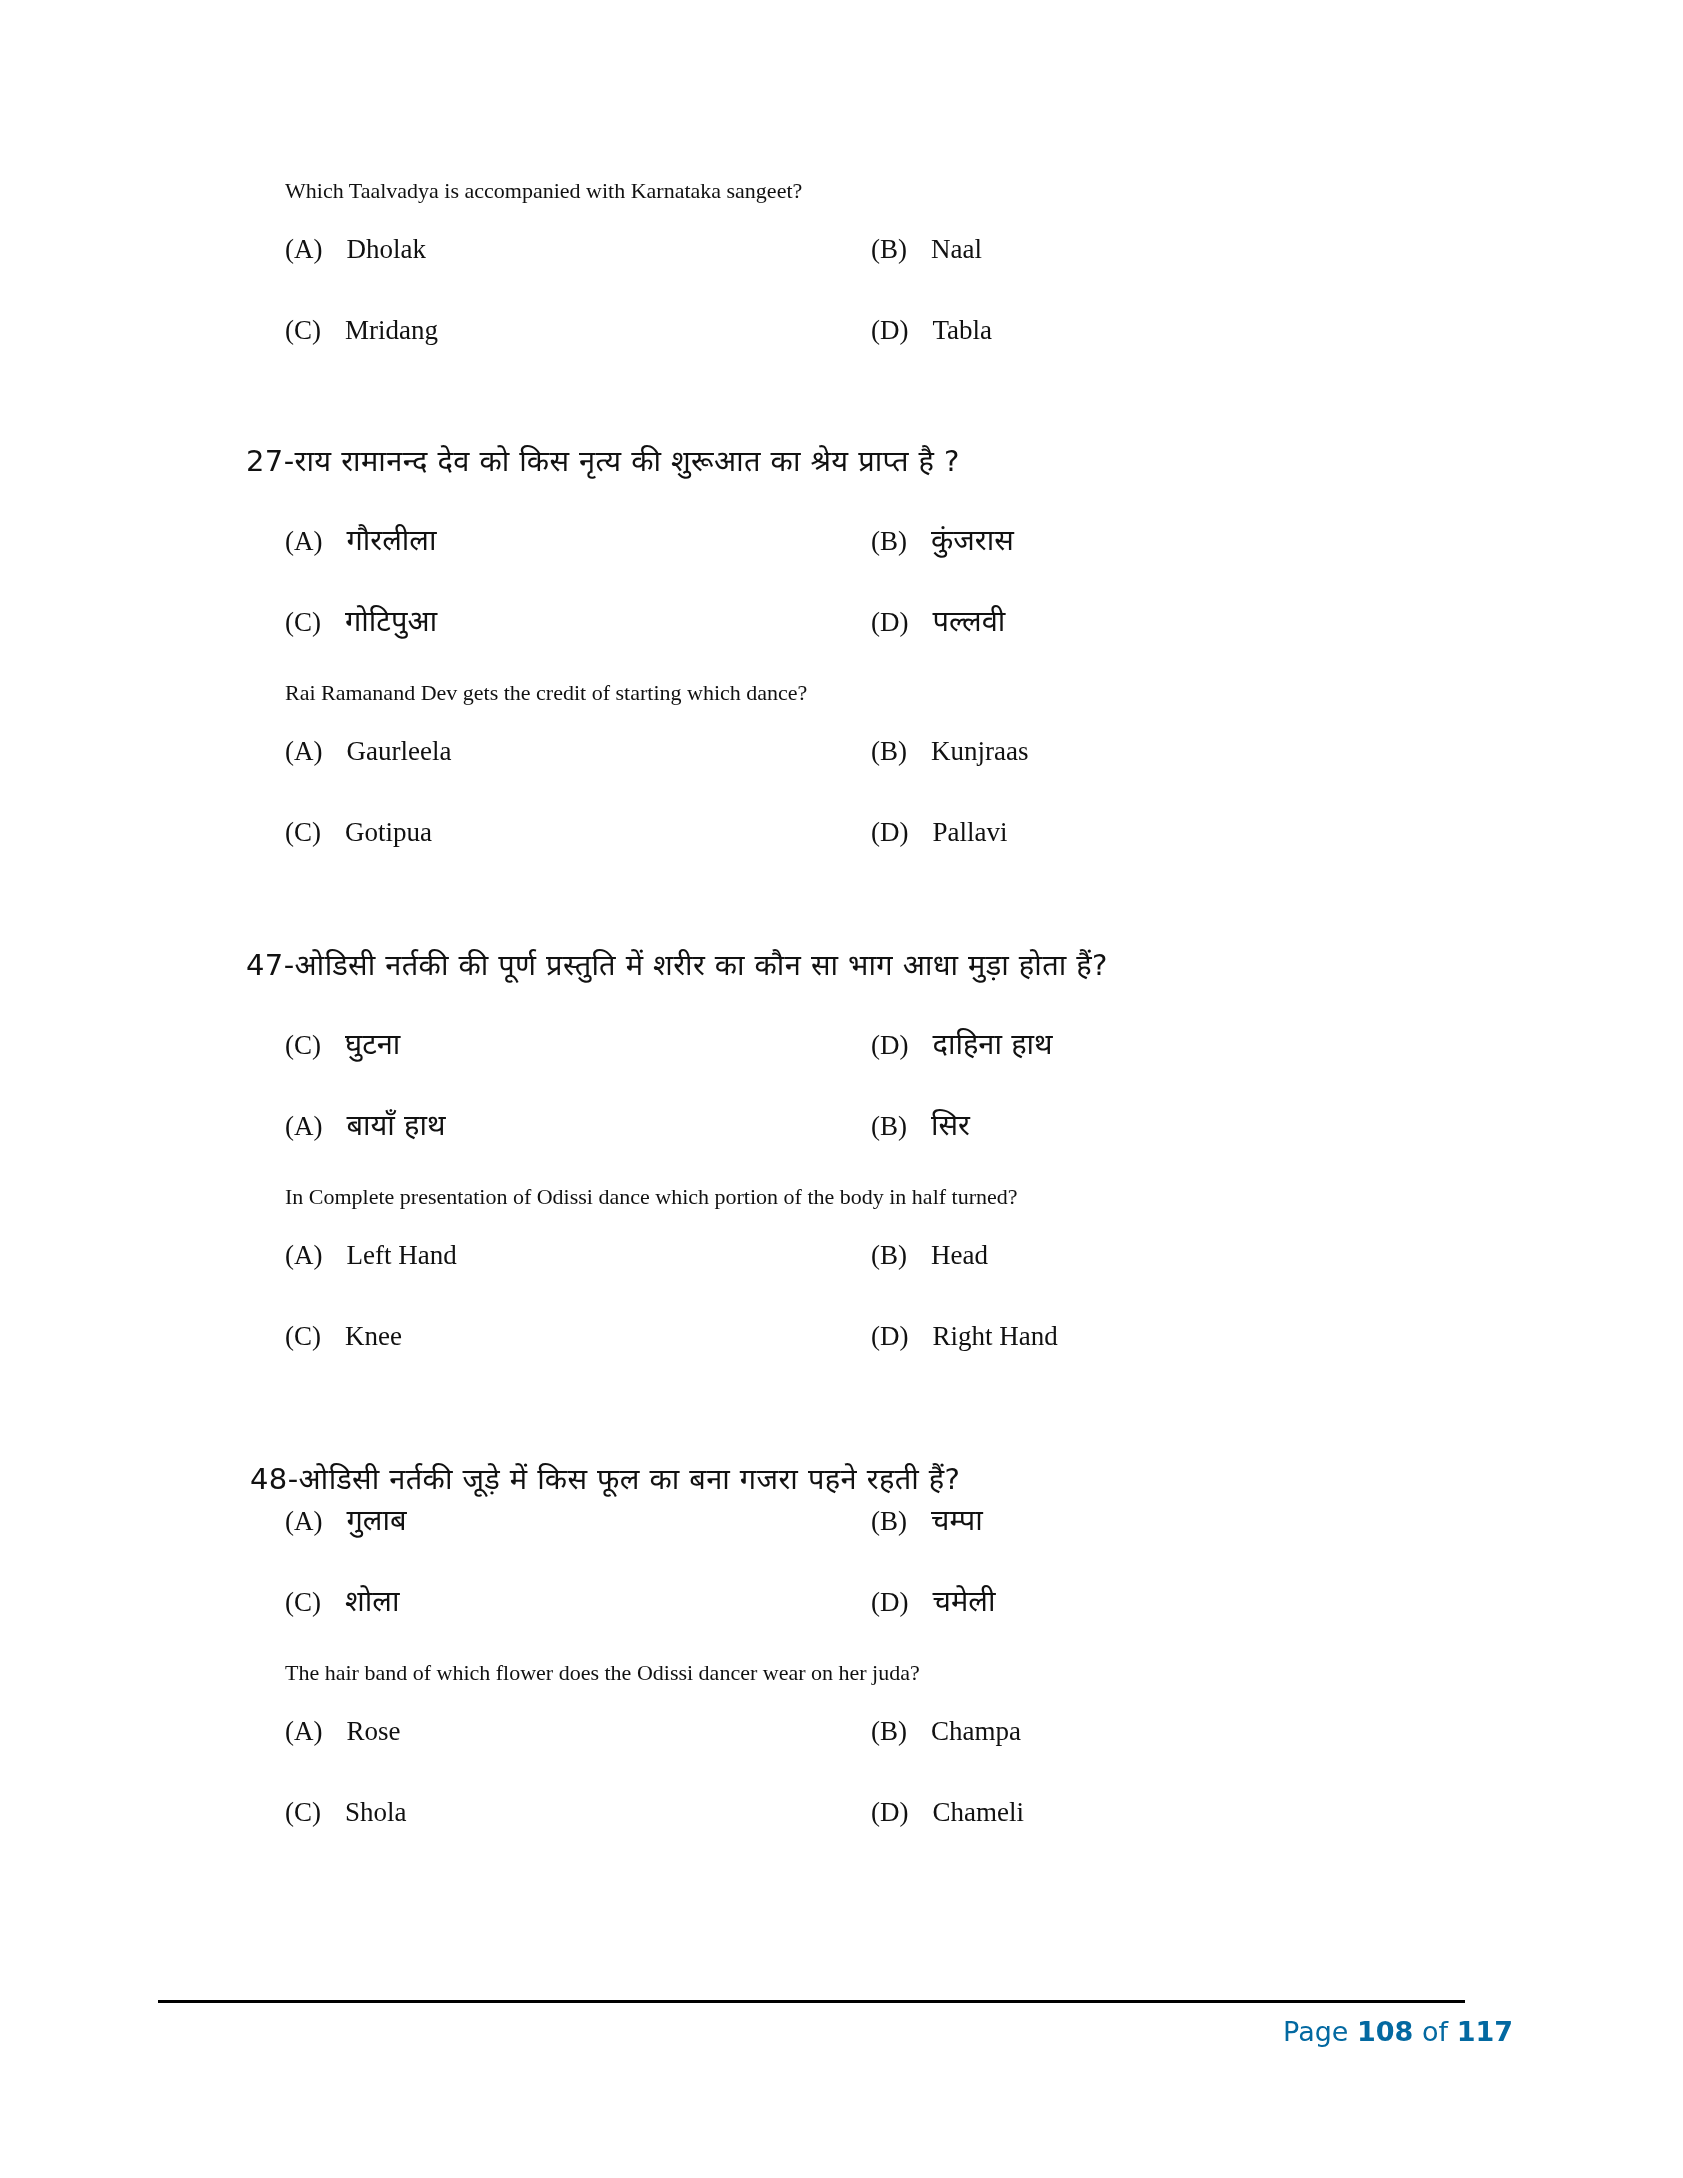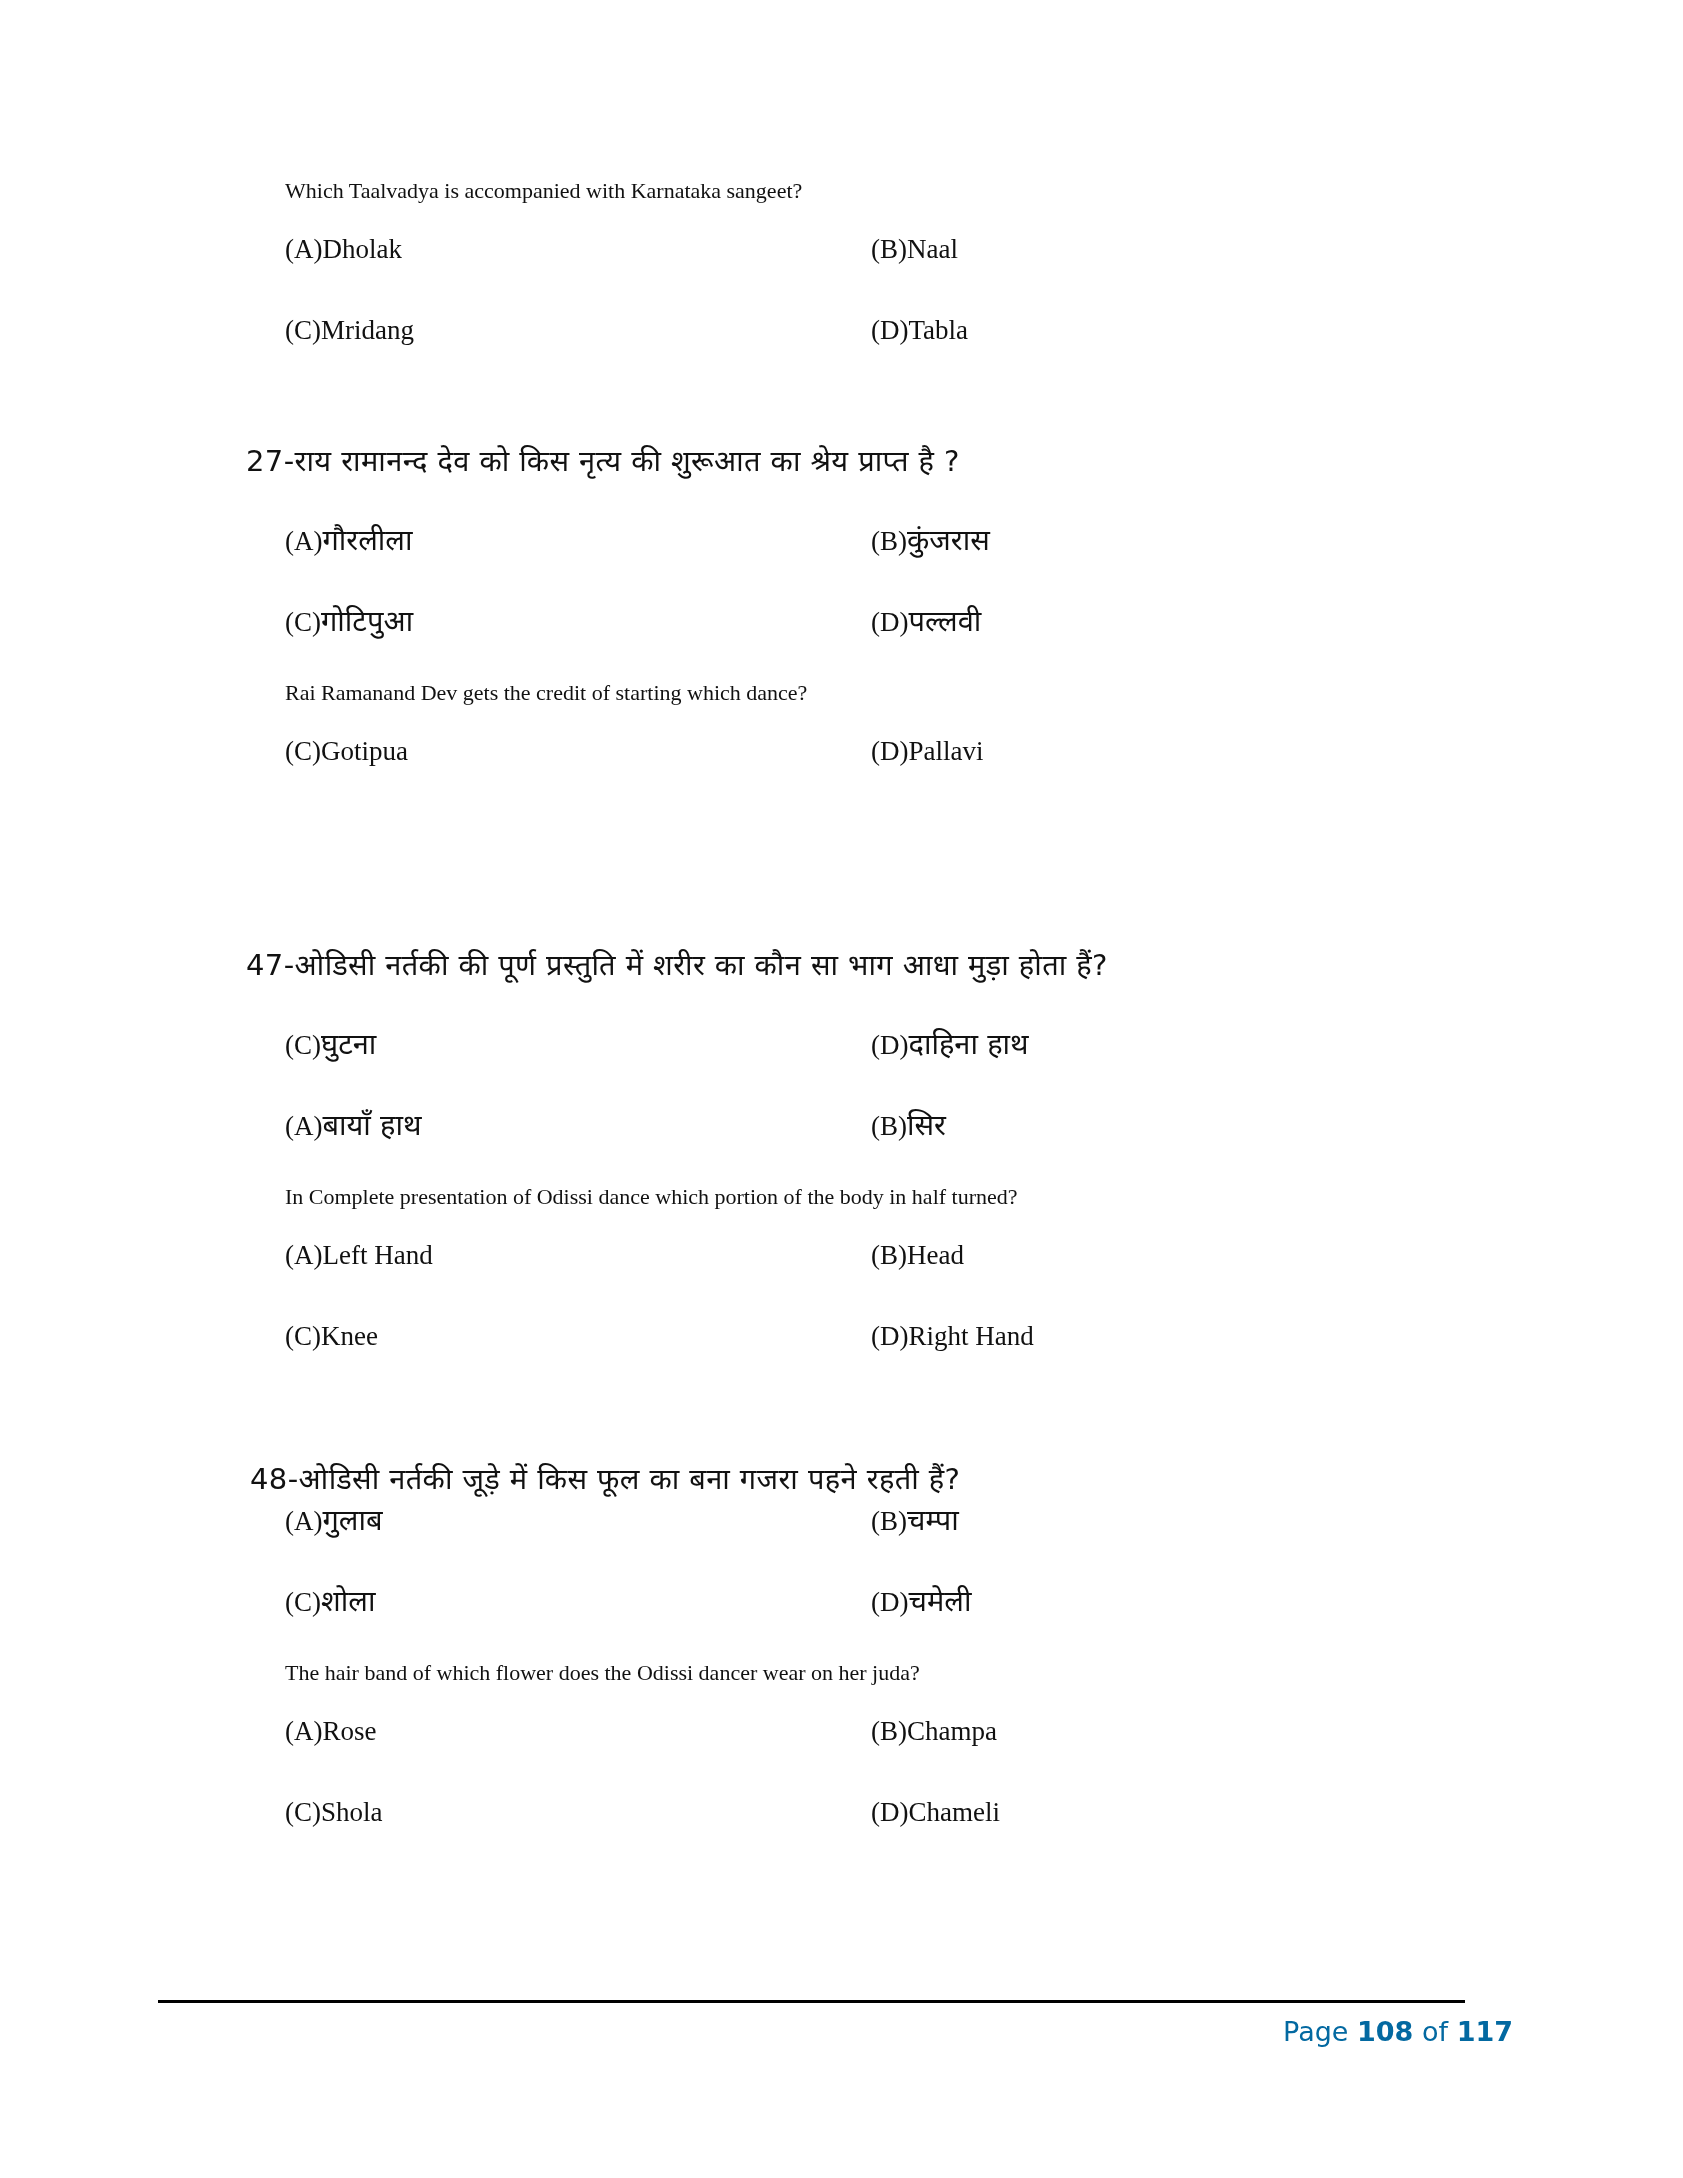--- a/index.html
+++ b/index.html
@@ -94,21 +94,21 @@
     white-space: nowrap;
     margin-top: 13px;
   }
   .opt-label {
     font-family: "Liberation Serif", "DejaVu Serif", serif;
     font-size: 27px;
   }
   .opt-hi .opt-label {
     font-size: 27px;
   }
-  .opt-text { padding-left: 0; }
+  .opt-text { padding-left: 24px; }
 
   
   .footer-rule {
     position: absolute;
     left: 158px;
     top: 2000px;
     width: 1307px;
     height: 0;
     border-top: 3px solid #000000;
   }
@@ -173,20 +173,28 @@
             <span class="opt-label">(D)</span><span class="opt-text">पल्लवी</span>
           </div>
         </div>
       </div>
 
       <div class="stem-en qtext" style="top:236px;">Rai Ramanand Dev gets the credit of starting which dance?</div>
 
       <div class="options" style="top:293px;">
         <div class="optrow">
           <div class="opt opt-left opt-en">
+            <span class="opt-label">(A)</span><span class="opt-text">Gaurleela</span>
+          </div>
+          <div class="opt opt-right opt-en">
+            <span class="opt-label">(B)</span><span class="opt-text">Kunjraas</span>
+          </div>
+        </div>
+        <div class="optrow">
+          <div class="opt opt-left opt-en">
             <span class="opt-label">(C)</span><span class="opt-text">Gotipua</span>
           </div>
           <div class="opt opt-right opt-en">
             <span class="opt-label">(D)</span><span class="opt-text">Pallavi</span>
           </div>
         </div>
       </div>
     </div>
 
     <div class="qblock" style="top:948px;">

